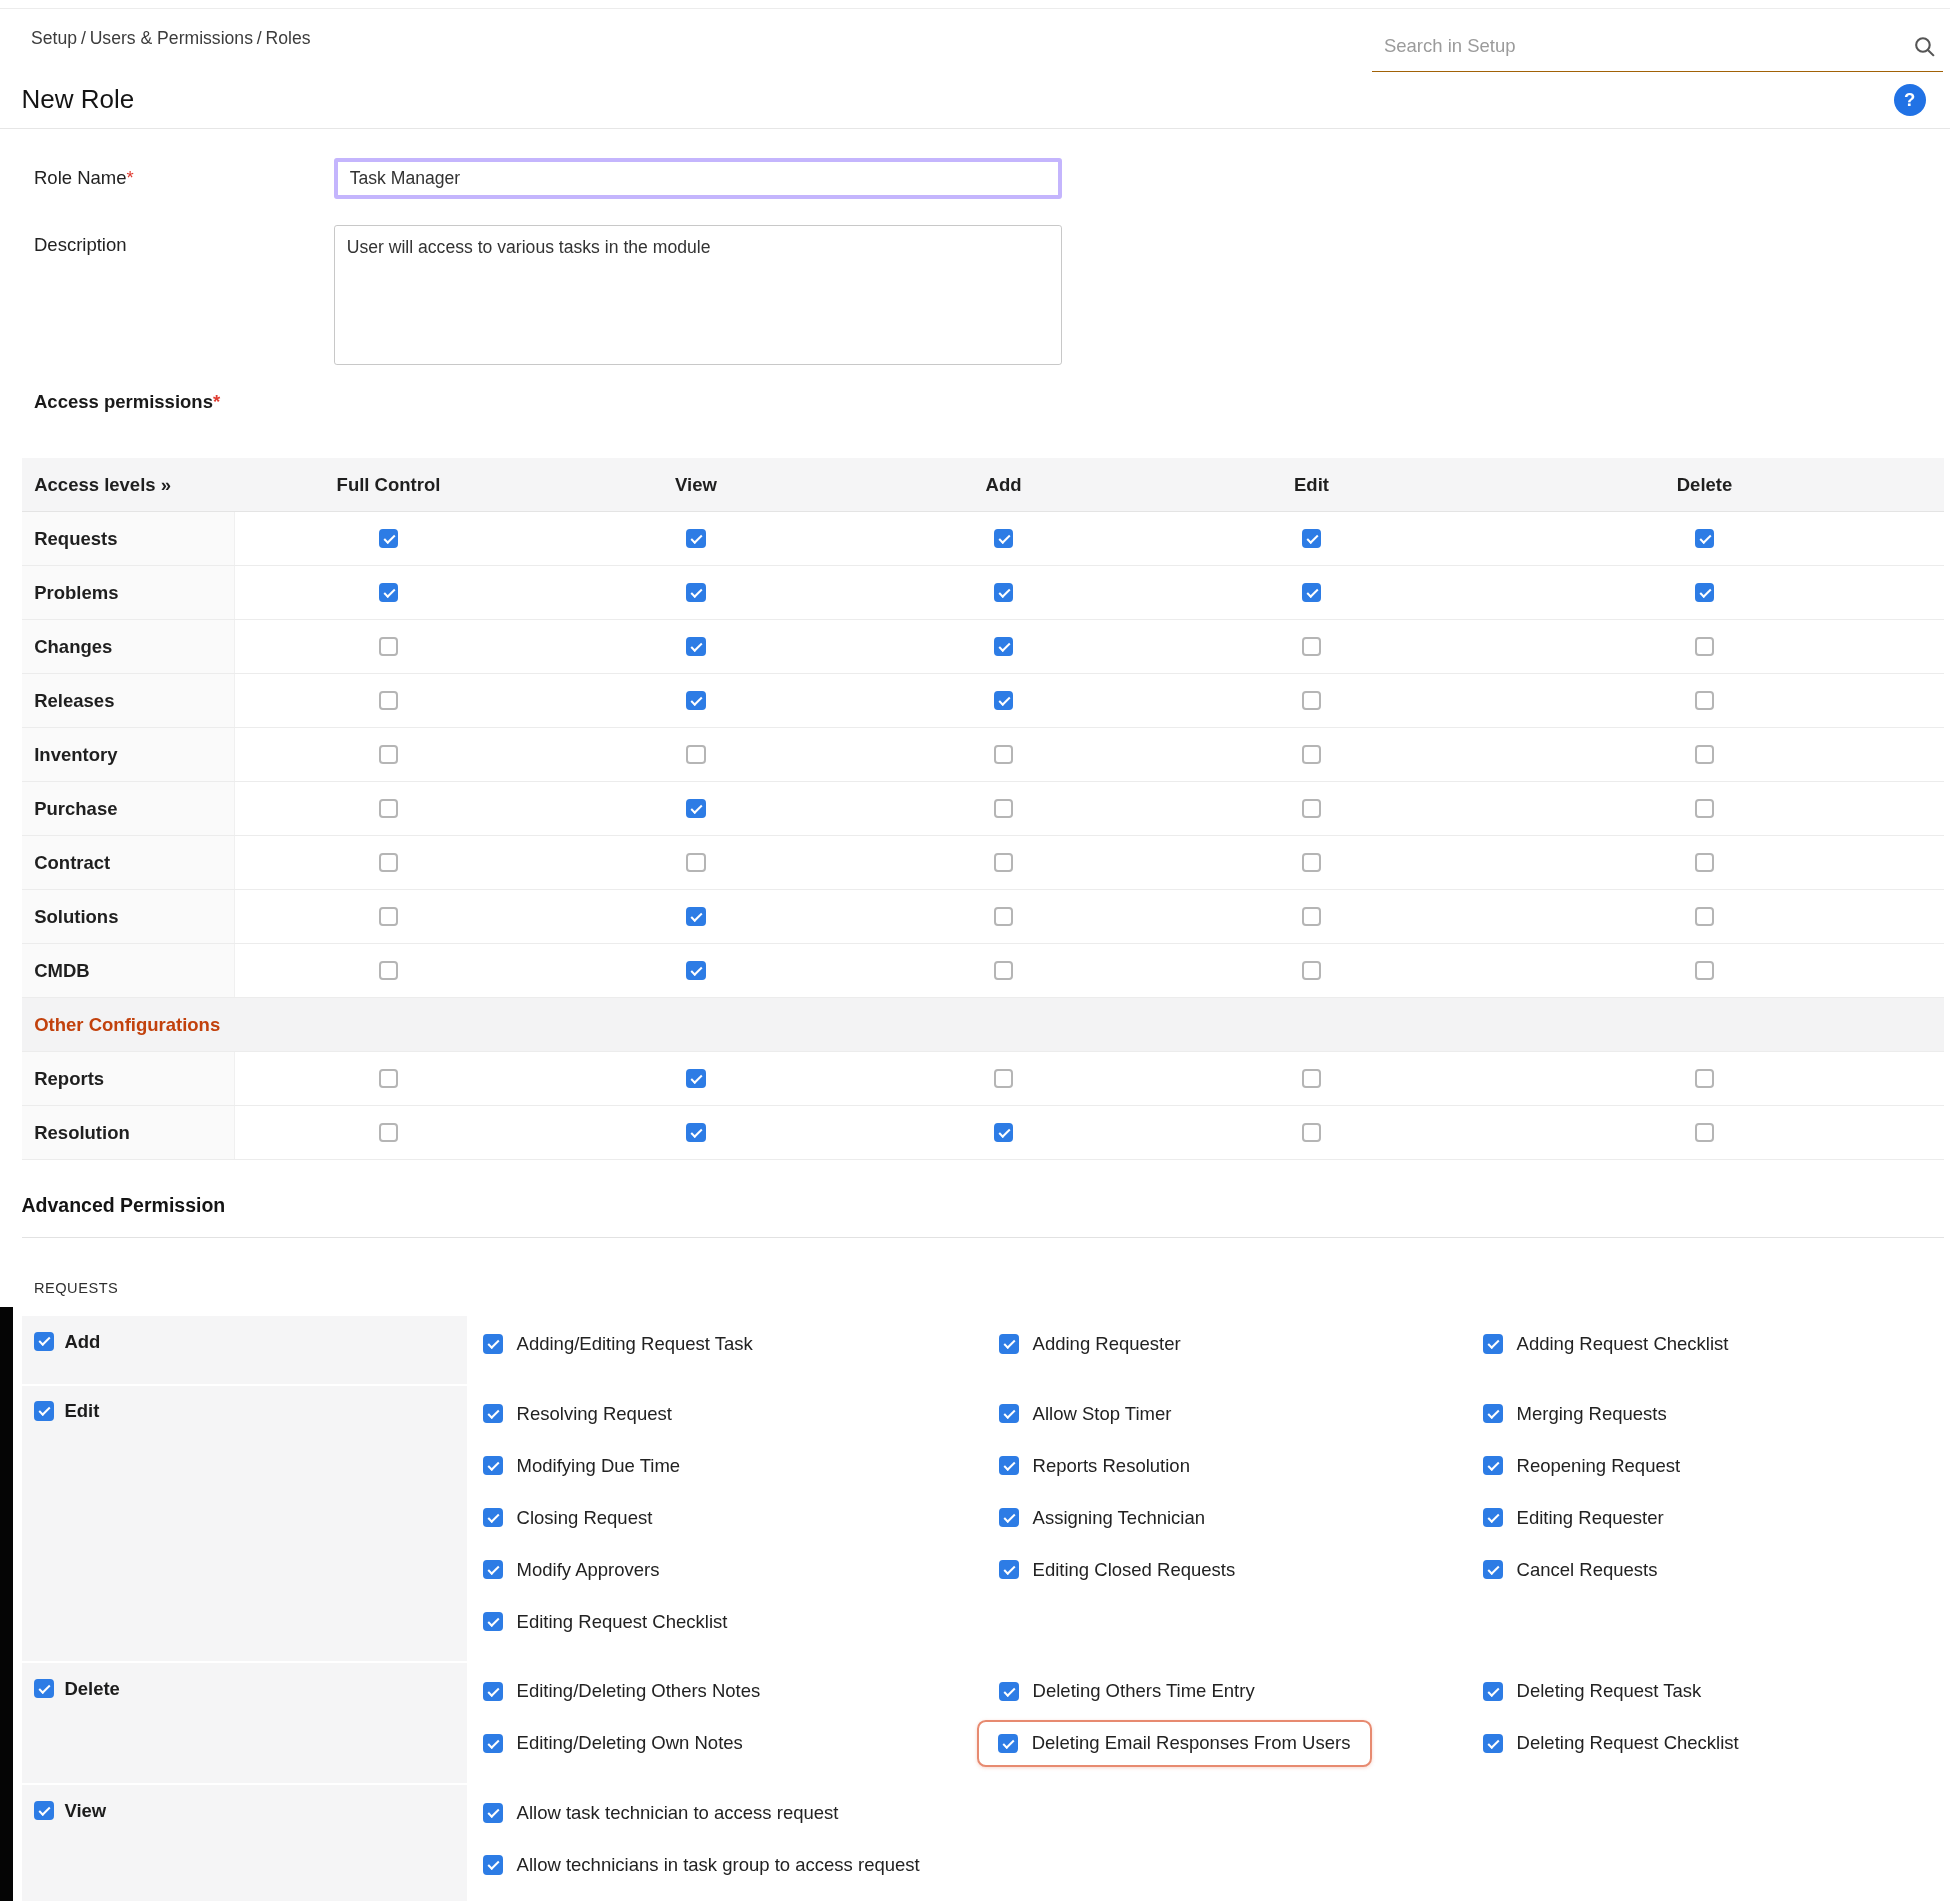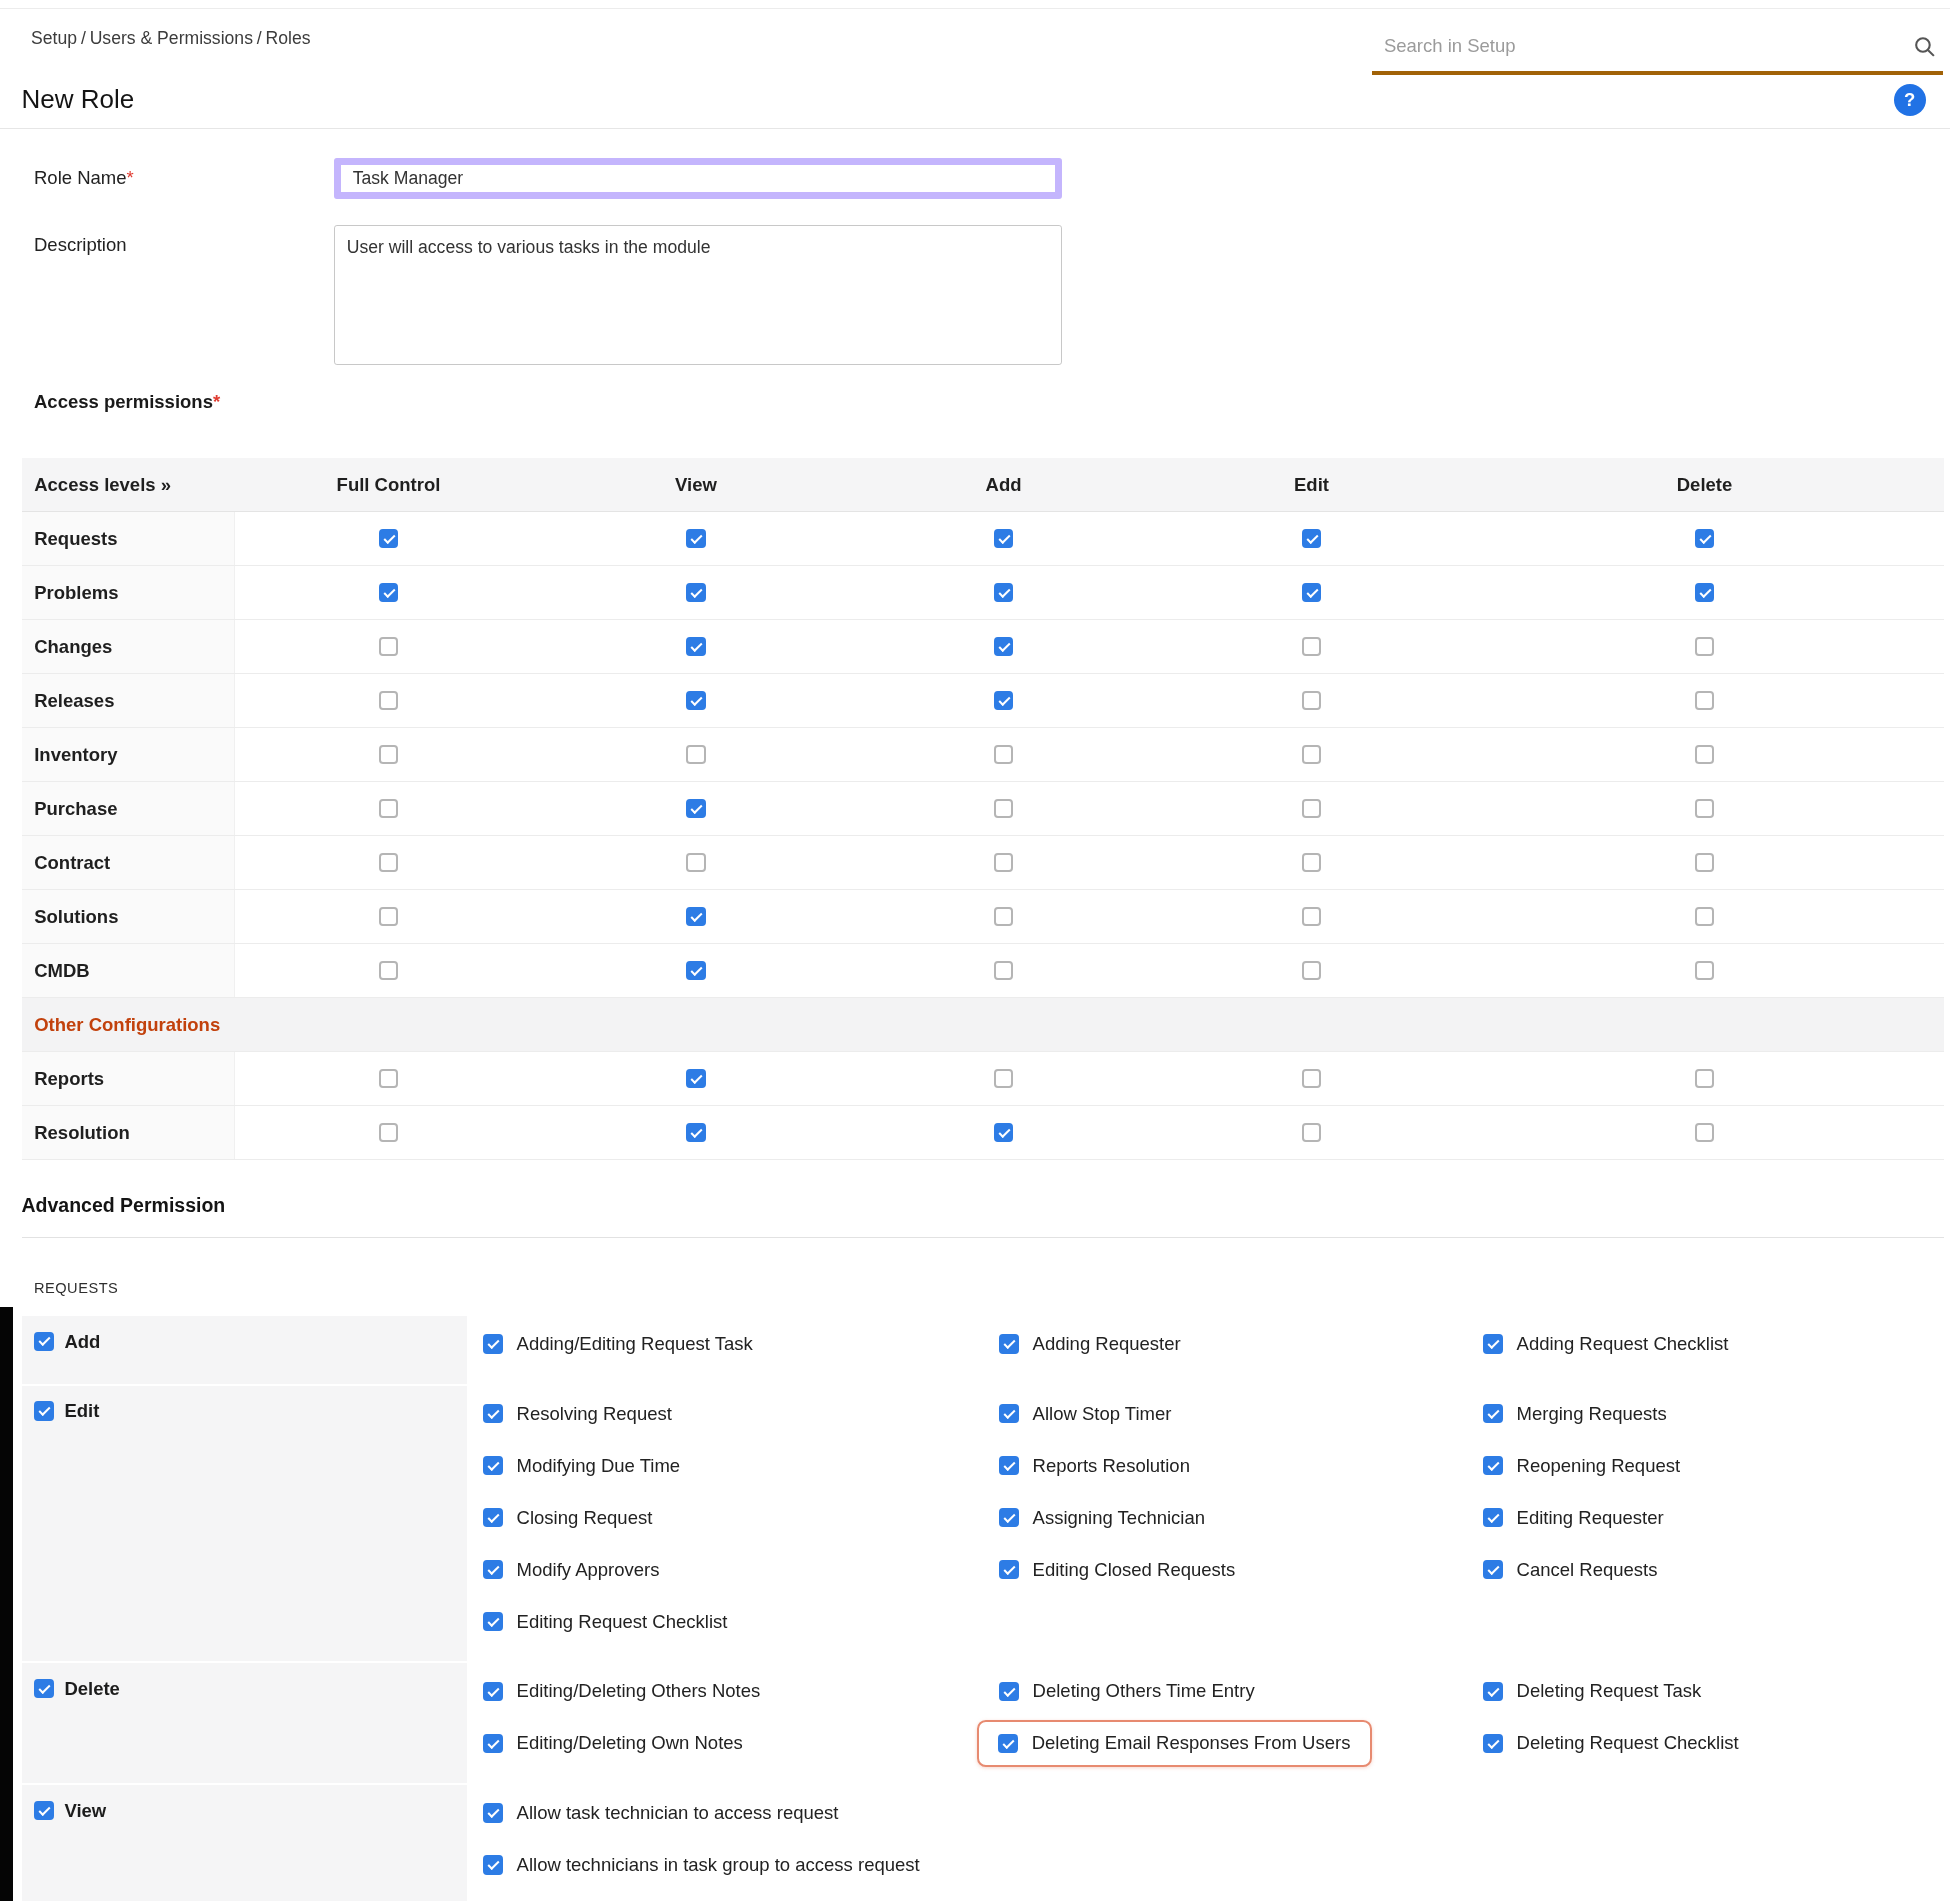--- a/index.html
+++ b/index.html
@@ -7,36 +7,36 @@
     position:relative;width:1950px;height:1902px;overflow:hidden;background:#fff;
     font-family:"Liberation Sans","DejaVu Sans",sans-serif;color:#222;
   }
   .topline{position:absolute;top:7.8px;left:0;right:0;height:1px;background:#ececec;}
 
   
   .topbar{position:relative;height:71px;}
   .breadcrumb{position:absolute;left:31px;top:28px;font-size:17.6px;color:#3c3c3c;}
   .breadcrumb span.seg{cursor:pointer;}
   .breadcrumb span.sep{color:#3c3c3c;padding:0 3.9px;}
-  .searchbox{position:absolute;right:6.8px;top:21.5px;width:571px;height:49px;border-bottom:4px solid #a16207;display:flex;align-items:center;}
+  .searchbox{position:absolute;right:6.8px;top:21.5px;width:571px;height:49px;border-bottom:1px solid #a16207;display:flex;align-items:center;}
   .searchbox input{flex:1;border:none;outline:none;font-size:18.5px;color:#333;font-family:inherit;background:transparent;padding-left:11.7px;}
   .searchbox input::placeholder{color:#9b9b9b;}
   .search-icon{width:25px;height:25px;margin-right:5.9px;flex:none;}
 
   
   .titlebar{height:57px;border-bottom:1px solid #e6e6e6;display:flex;align-items:center;justify-content:space-between;padding:0 21.5px;}
   .page-title{font-size:26px;font-weight:500;color:#141414;}
   .help-btn{width:32px;height:32px;border-radius:50%;background:#2172e5;color:#fff;font-size:18.5px;font-weight:bold;display:flex;align-items:center;justify-content:center;cursor:pointer;margin-right:2.9px;}
 
   
   .form{padding:29px 0 0 34px;}
   .frow{display:flex;margin-bottom:26px;}
   .flabel{width:300px;font-size:18.5px;color:#222;padding-top:8.8px;}
   .req{color:#e03c31;}
-  .tinput{width:728px;height:41px;border:7px solid #c4b5fd;border-radius:2.9px;font-size:17.6px;color:#333;padding:0 11.7px;box-sizing:border-box;font-family:inherit;outline:none;}
+  .tinput{width:728px;height:41px;border:4px solid #c4b5fd;border-radius:2.9px;font-size:17.6px;color:#333;padding:0 11.7px;box-sizing:border-box;font-family:inherit;outline:none;}
   .tarea{width:728px;height:140px;border:1px solid #c8c8c8;border-radius:2.9px;font-size:17.6px;color:#333;padding:9.8px 11.7px;box-sizing:border-box;font-family:inherit;outline:none;resize:none;line-height:1.35;}
 
   .perm-title{margin:21px 0 0 34px;font-size:18.5px;font-weight:700;color:#1a1a1a;}
 
   
   .atable{margin:45px 0 0 21.5px;width:1922px;}
   .trow{display:grid;grid-template-columns:213px 308px 307px 308px 308px 1fr;align-items:center;height:53px;border-bottom:1px solid #ececec;}
   .thead{background:#f5f5f6;border-bottom:1px solid #e4e4e4;font-weight:700;}
   .tcell{font-size:18.5px;color:#1f1f1f;}
   .tlabel{padding-left:12.7px;font-weight:700;align-self:stretch;display:flex;align-items:center;}

